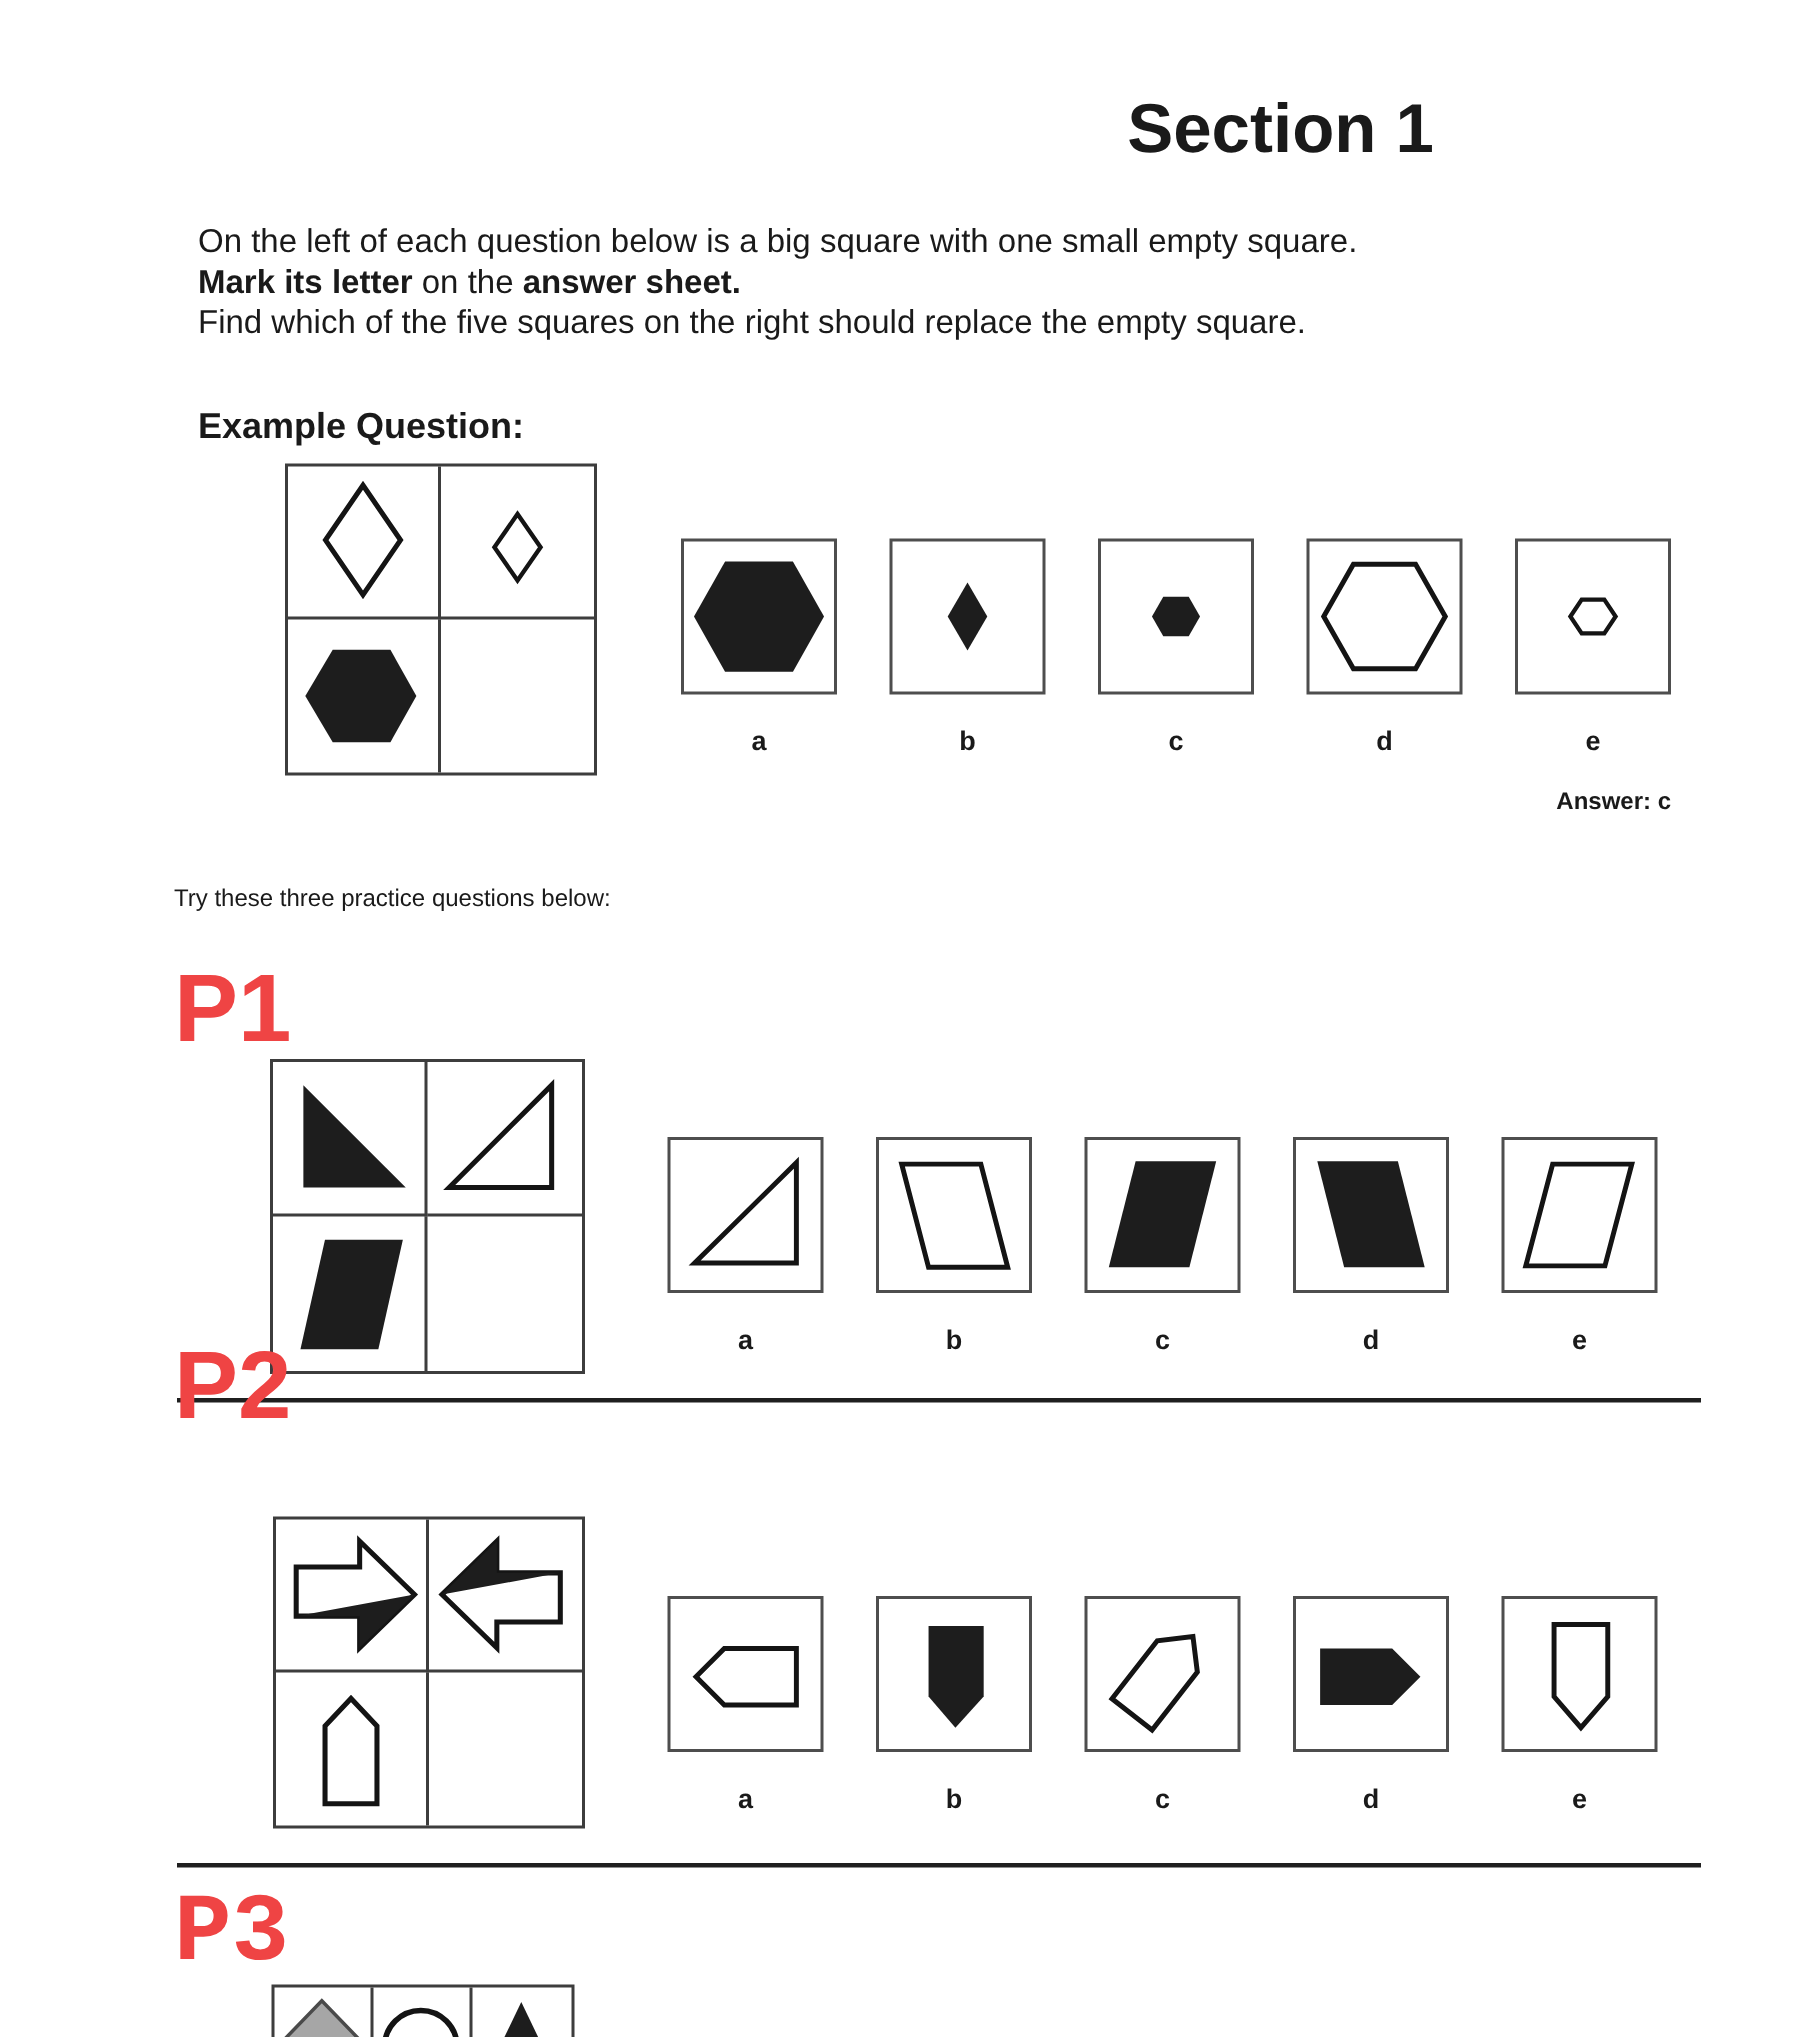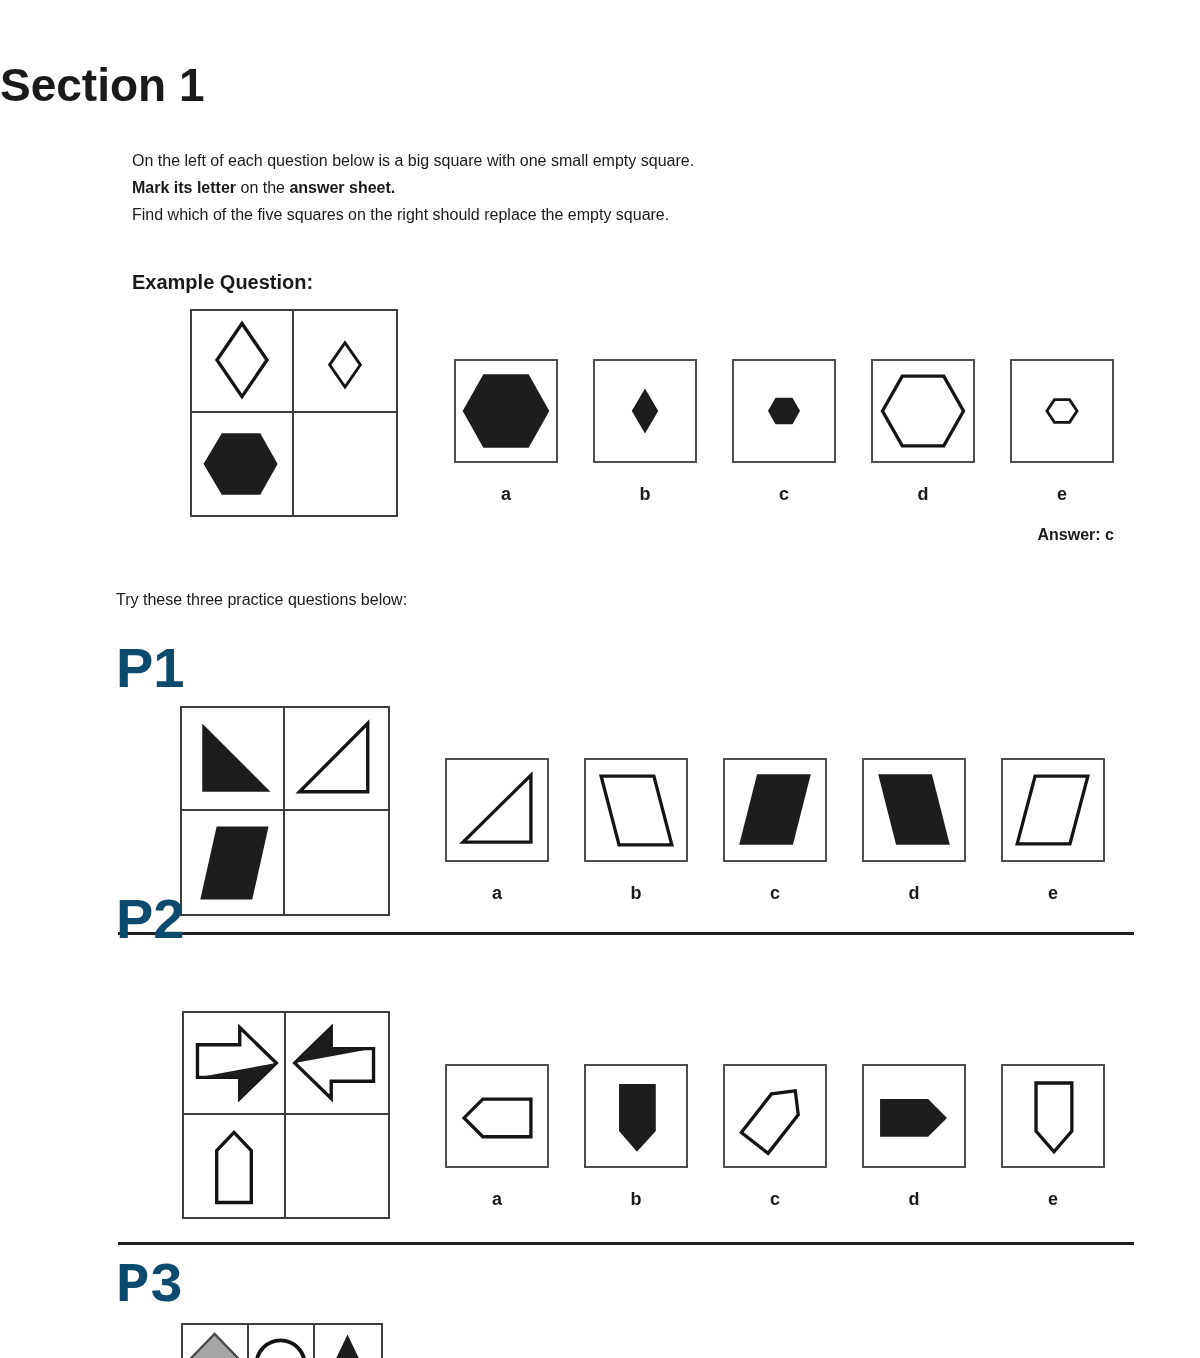--- a/index.html
+++ b/index.html
@@ -3,42 +3,42 @@
 <meta charset="utf-8">
 <style>
   html,body{margin:0;padding:0;}
   body{
     width:1200px;height:1358px;position:relative;overflow:hidden;
     background:#ffffff;color:#1a1a1a;
     font-family:"Liberation Sans", sans-serif;
   }
   .abs{position:absolute;}
   .page-title{
-    top:58px;left:0;width:956px;text-align:left;
+    top:58px;left:0;width:956px;text-align:right;
     font-size:46px;font-weight:bold;letter-spacing:0;
   }
-  .instructions{top:147px;left:132px;font-size:16px;line-height:27px;}
-  .example-heading{top:271px;left:132px;font-size:20px;font-weight:bold;}
+  .instructions{top:147px;left:132px;font-size:22px;line-height:27px;}
+  .example-heading{top:271px;left:132px;font-size:24px;font-weight:bold;}
   .grid2{
     display:grid;grid-template-columns:1fr 1fr;grid-template-rows:1fr 1fr;
     border:2px solid #3d3d3d;box-sizing:border-box;background:#fff;
   }
   .grid2 .cell{display:flex;align-items:center;justify-content:center;}
   .grid2 .cell.br{border-right:2px solid #3d3d3d;}
   .grid2 .cell.bb{border-bottom:2px solid #3d3d3d;}
   .opts{display:flex;gap:35px;}
   .opt{width:104px;display:flex;flex-direction:column;align-items:center;}
   .obox{
     width:104px;height:104px;border:2px solid #4e4e4e;box-sizing:border-box;
     background:#fff;display:flex;align-items:center;justify-content:center;
   }
   .olabel{margin-top:21px;font-size:18px;font-weight:bold;color:#1a1a1a;}
   .answer-text{top:526px;right:86px;font-size:16px;font-weight:bold;}
   .practice-intro{top:591px;left:116px;font-size:16px;}
-  .plabel{font-size:56px;font-weight:bold;color:#0c4a6e;line-height:1;left:116px;text-align:center;}
+  .plabel{font-size:64px;font-weight:bold;color:#ef4444;line-height:1;left:116px;text-align:center;}
   .hr{left:118px;width:1016px;border-top:3px solid #1f1f1f;}
   .row3{
     display:grid;grid-template-columns:66px 66px 66px;
     border:2px solid #3d3d3d;box-sizing:content-box;background:#fff;
   }
   .row3 .cell{
     height:69px;display:flex;align-items:flex-start;justify-content:center;
     border-right:2px solid #3d3d3d;overflow:hidden;
   }
   .row3 .cell:last-child{border-right:none;}

